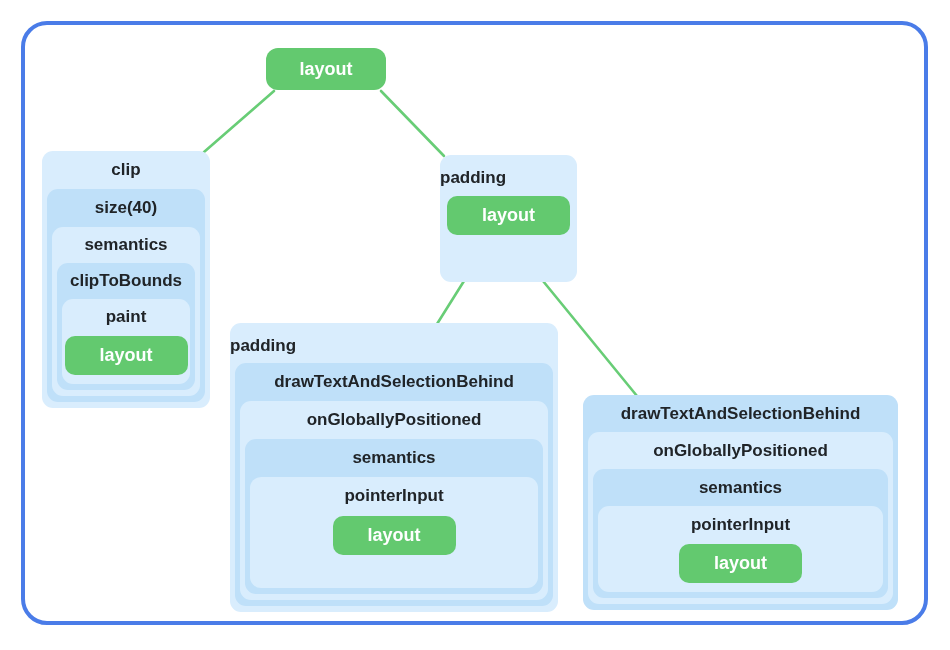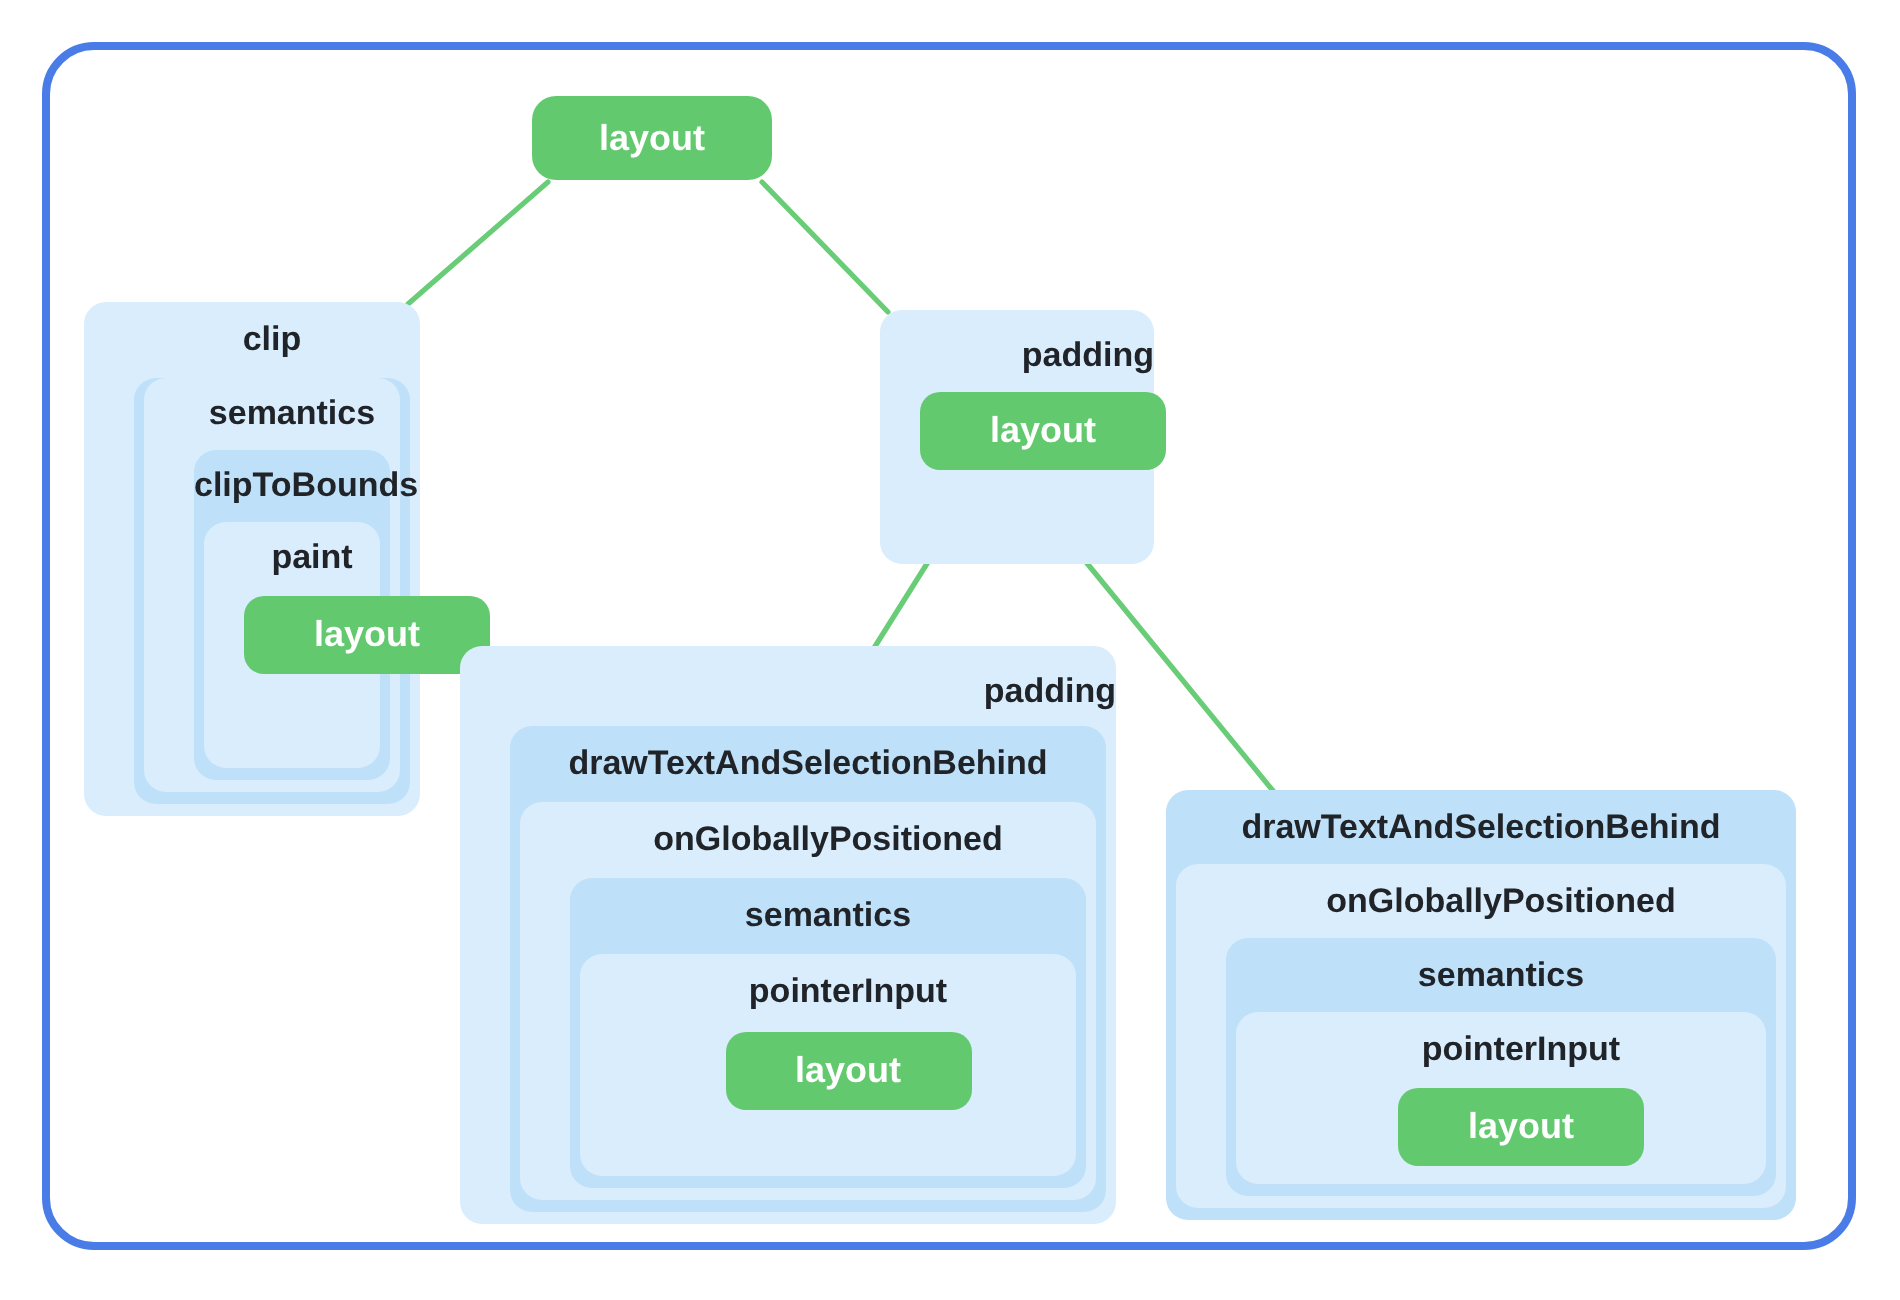--- a/index.html
+++ b/index.html
@@ -55,36 +55,36 @@
   }
   .chain {
     display: flex;
     flex-direction: column;
     border-radius: 11px;
   }
   .chain .chain {
     flex: 1 1 auto;
     margin: 0 5px 6px;
   }
-  .shade-a { background: var(--blue-light); padding-left: 20px; }
+  .shade-a { background: var(--blue-light); }
   .shade-b { background: var(--blue-mid); }
   .chain-label {
     flex: 0 0 auto;
     text-align: center;
     color: var(--label-text);
     font-size: 17px;
     font-weight: 700;
     line-height: 36px;
     white-space: nowrap;
   }
   .chain-label.lh38 { line-height: 38px; }
   .chain-label.lh37 { line-height: 37px; }
   .two-line {
     flex: 0 0 auto;
-    text-align: right;
+    text-align: left;
     color: var(--label-text);
     font-size: 17px;
     font-weight: 700;
     line-height: 23px;
     padding: 11px 0 6px;
     white-space: nowrap;
   }
   .leaf {
     flex: 0 0 auto;
     width: 123px;
@@ -111,20 +111,21 @@
     <line x1="381" y1="91" x2="444" y2="156"></line>
     <line x1="464" y1="281" x2="437" y2="324"></line>
     <line x1="543" y1="281" x2="637" y2="396"></line>
   </svg>
 
   <div class="node root-node" style="left:266px; top:48px; width:120px; height:42px;">layout</div>
 
   <div class="node chain shade-a" style="left:42px; top:151px; width:168px; height:257px;">
     <div class="chain-label lh38">clip</div>
     <div class="chain shade-b">
+      <div class="chain-label lh38">size(40)</div>
       <div class="chain shade-a">
         <div class="chain-label">semantics</div>
         <div class="chain shade-b">
           <div class="chain-label">clipToBounds</div>
           <div class="chain shade-a">
             <div class="chain-label">paint</div>
             <div class="leaf">layout</div>
           </div>
         </div>
       </div>

